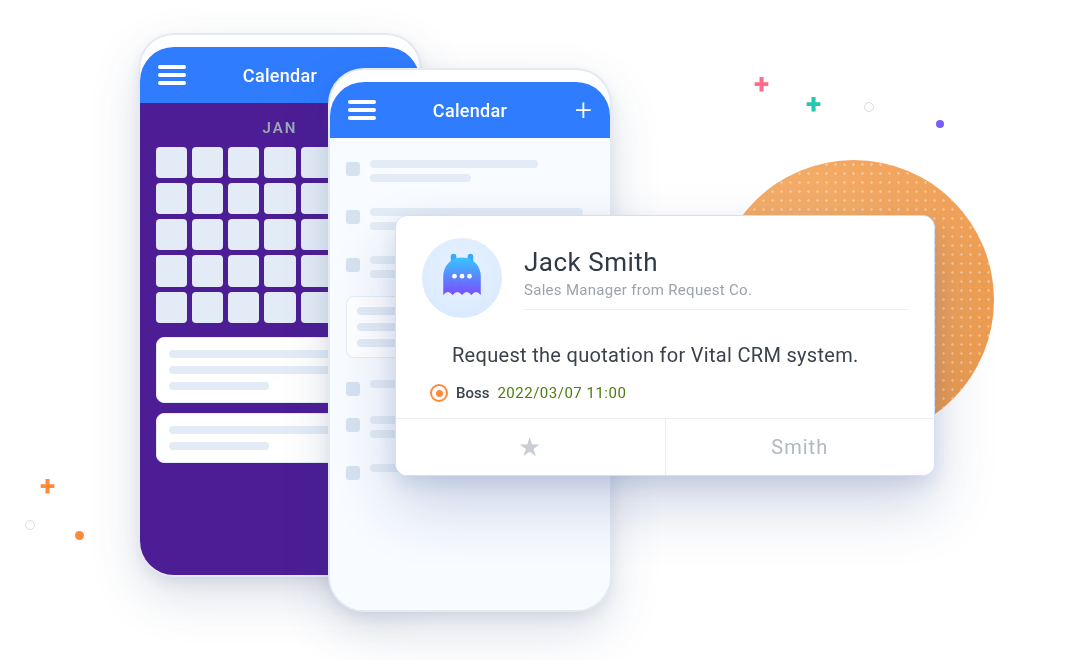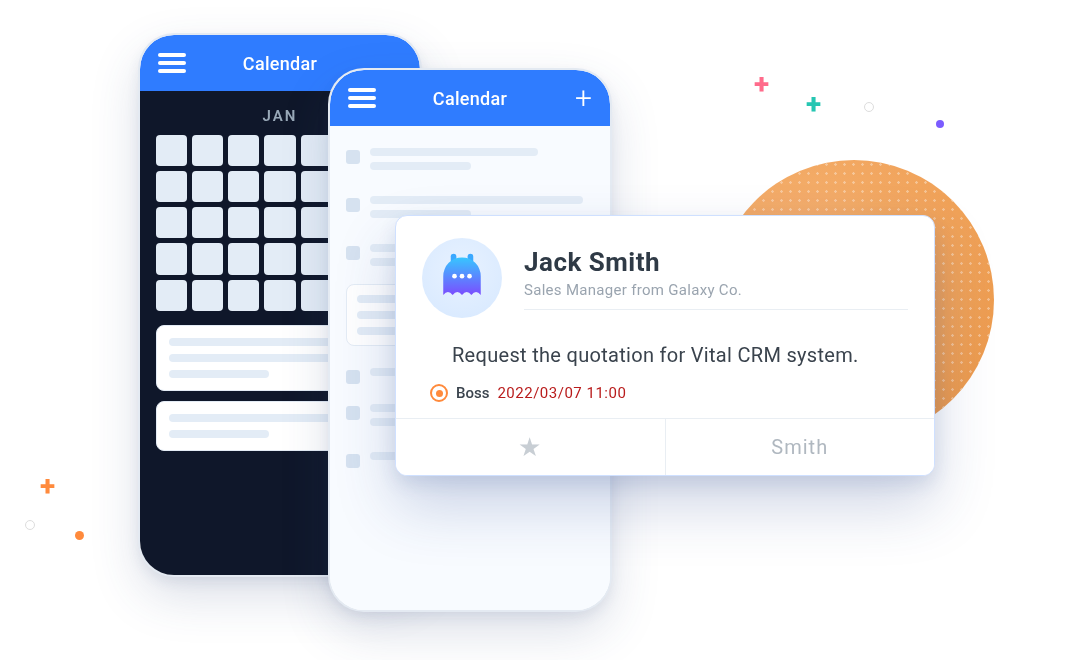--- a/index.html
+++ b/index.html
@@ -69,20 +69,21 @@
     .phone.two { left: 330px; top: 70px; }
 
     .topbar {
       height: 56px;
       background: #2f7cff;
       display: flex;
       align-items: center;
       justify-content: center;
       position: relative;
       border-radius: 34px 34px 0 0;
+      margin-top: 12px;
     }
     .topbar .title {
       color: #fff;
       font-size: 18px;
       font-weight: 500;
       letter-spacing: .3px;
     }
     .hamburger {
       position: absolute;
       left: 18px; top: 50%; transform: translateY(-50%);
@@ -93,21 +94,21 @@
     .add-icon {
       position: absolute;
       right: 18px; top: 50%; transform: translateY(-50%);
       color: #fff;
       font-size: 30px;
       font-weight: 300;
       line-height: 1;
     }
 
     
-    .p1-body { padding: 12px 16px 16px 16px; height: calc(100% - 56px); background:#0f172a; }
+    .p1-body { padding: 12px 16px 16px 16px; height: calc(100% - 56px); background:#4c1d95; }
     .month-label {
       text-align: center;
       color: #99a9b8;
       font-size: 15px;
       letter-spacing: 2px;
       font-weight: 600;
       margin: 4px 0 10px 0;
     }
     .cal-grid {
       display: grid;
@@ -175,21 +176,21 @@
       background: radial-gradient(circle at 50% 40%, #e8f2ff 0%, #d6e8ff 100%);
       display:flex; align-items:center; justify-content:center;
       flex: 0 0 auto;
     }
     .avatar-wrap svg { width: 60px; height: 60px; }
     .head-text { flex:1; }
     .contact-name {
       font-size: 26px;
       letter-spacing: .5px;
       color: #2f3a46;
-      font-weight: 700;
+      font-weight: 400;
       margin-bottom: 4px;
     }
     .contact-role {
       font-size: 15px;
       color: #9aa4af;
       letter-spacing: .3px;
       padding-bottom: 10px;
       border-bottom: 1px solid #e9eef3;
     }
     .card-body {
@@ -209,21 +210,21 @@
       padding-left: 8px;
     }
     .meta .user-icon {
       width: 18px; height: 18px; border: 2px solid #ff8a3c; border-radius:50%;
       display:flex; align-items:center; justify-content:center;
     }
     .meta .user-icon::after{
       content:""; width:7px; height:7px; border-radius:50%; background:#ff8a3c;
     }
     .meta .role { color:#3a434d; font-weight:500; }
-    .meta .time { color:#b91c1c; letter-spacing:.5px; }
+    .meta .time { color:#4d7c0f; letter-spacing:.5px; }
     .card-actions {
       display:flex;
       border-top: 1px solid #e9eef3;
     }
     .card-actions .action {
       flex:1;
       height: 56px;
       display:flex; align-items:center; justify-content:center;
       color:#b0b8c0;
       font-size: 20px;
@@ -380,21 +381,21 @@
           <rect x="20" y="6" width="6" height="10" rx="3" fill="#3aa8ff"></rect>
           <rect x="38" y="6" width="6" height="10" rx="3" fill="#3aa8ff"></rect>
           <path d="M12 30 a20 20 0 0 1 40 0 v20 q-5 -6 -10 0 q-5 -6 -10 0 q-5 -6 -10 0 q-5 -6 -10 0 z" fill="url(#g1)"></path>
           <circle cx="24" cy="30" r="2.5" fill="#fff"></circle>
           <circle cx="32" cy="30" r="2.5" fill="#fff"></circle>
           <circle cx="40" cy="30" r="2.5" fill="#fff"></circle>
         </svg>
       </div>
       <div class="head-text">
         <div class="contact-name">Jack Smith</div>
-        <div class="contact-role">Sales Manager from Galaxy Co.</div>
+        <div class="contact-role">Sales Manager from Request Co.</div>
       </div>
     </div>
     <div class="card-body">
       <div class="request">Request the quotation for Vital CRM system.</div>
       <div class="meta">
         <span class="user-icon"></span>
         <span class="role">Boss</span>
         <span class="time">2022/03/07 11:00</span>
       </div>
     </div>

